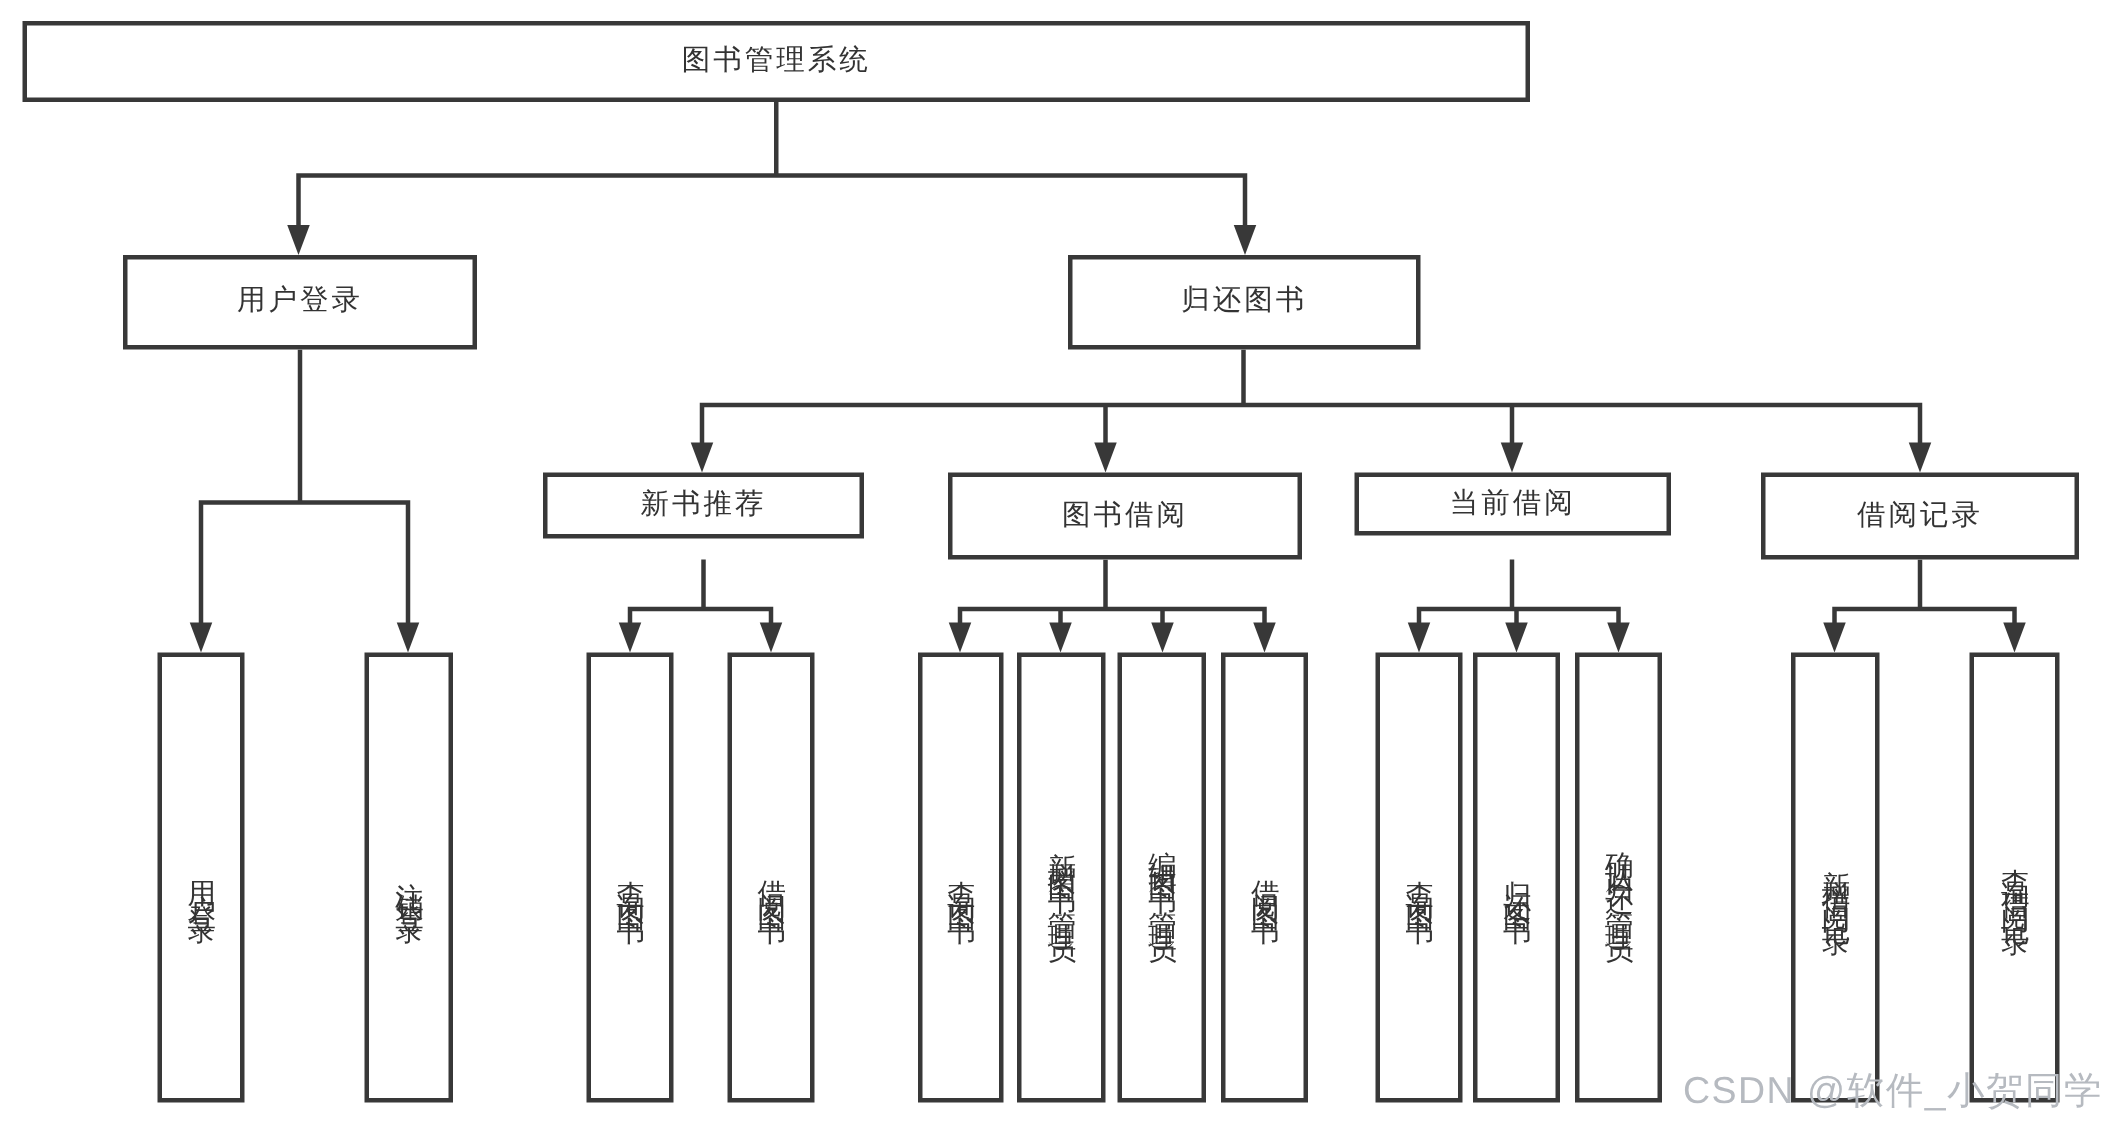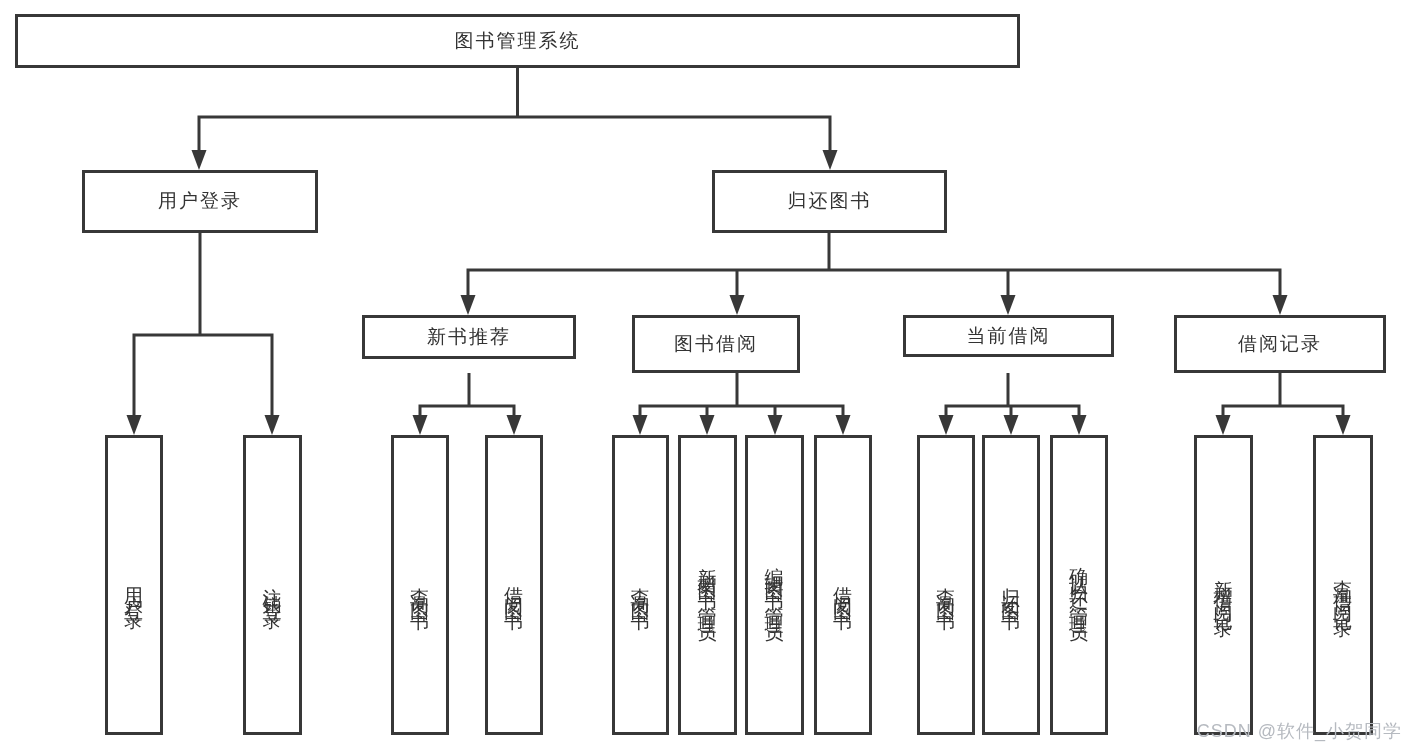--- a/index.html
+++ b/index.html
@@ -13,21 +13,21 @@
     font-size:19px;line-height:1.2;white-space:nowrap;
   }
   .h{letter-spacing:2px;}
   .v{
     writing-mode:vertical-rl;
     letter-spacing:8px;line-height:1;
     padding-top:6px;
   }
   #watermark{
     position:absolute;right:3px;bottom:4px;z-index:2;
-    color:#b6bac0;font-size:18px;letter-spacing:1px;white-space:nowrap;
+    color:#b6bac0;font-size:25px;letter-spacing:1px;white-space:nowrap;
   }
 </style>
 </head>
 <body>
 
 <div id="canvas">
 
   <svg id="connectors" width="1405" height="747" viewBox="0 0 1405 747">
 
     <path fill="none" stroke="#383838" stroke-width="3" d="
@@ -53,21 +53,21 @@
 
   <div class="box h" style="left:15px;top:14px;width:1005px;height:54px">图书管理系统</div>
 
   <div class="box h" style="left:82px;top:170px;width:236px;height:63px">用户登录</div>
   <div class="box h" style="left:712px;top:170px;width:235px;height:63px">归还图书</div>
 
   <div class="box v" style="left:105px;top:435px;width:58px;height:300px">用户登录</div>
   <div class="box v" style="left:243px;top:435px;width:59px;height:300px">注销登录</div>
 
   <div class="box h" style="left:362px;top:315px;width:214px;height:44px">新书推荐</div>
-  <div class="box h" style="left:632px;top:315px;width:168px;height:58px">图书借阅</div>
+  <div class="box h" style="left:632px;top:315px;width:236px;height:58px">图书借阅</div>
   <div class="box h" style="left:903px;top:315px;width:211px;height:42px">当前借阅</div>
   <div class="box h" style="left:1174px;top:315px;width:212px;height:58px">借阅记录</div>
 
   <div class="box v" style="left:391px;top:435px;width:58px;height:300px">查询图书</div>
   <div class="box v" style="left:485px;top:435px;width:58px;height:300px">借阅图书</div>
 
   <div class="box v" style="left:612px;top:435px;width:57px;height:300px">查询图书</div>
   <div class="box v" style="left:678px;top:435px;width:59px;height:300px">新增图书（管理员）</div>
   <div class="box v" style="left:745px;top:435px;width:59px;height:300px">编辑图书（管理员）</div>
   <div class="box v" style="left:814px;top:435px;width:58px;height:300px">借阅图书</div>

